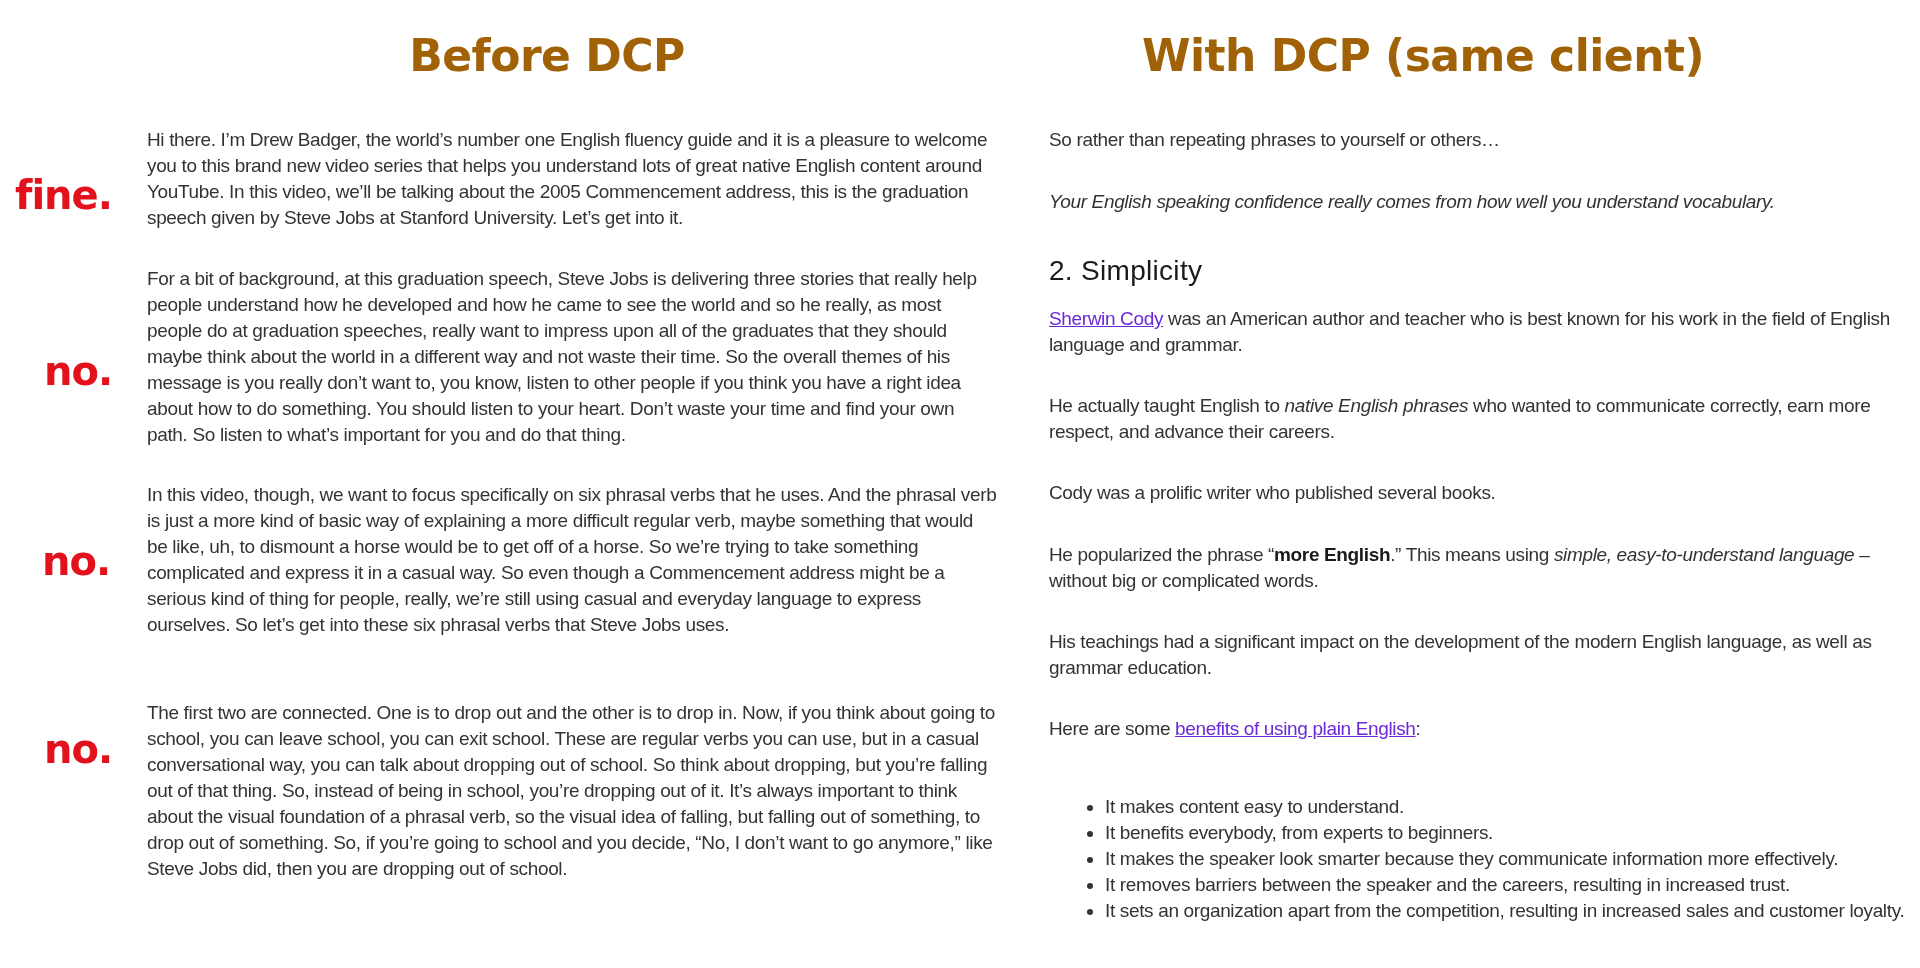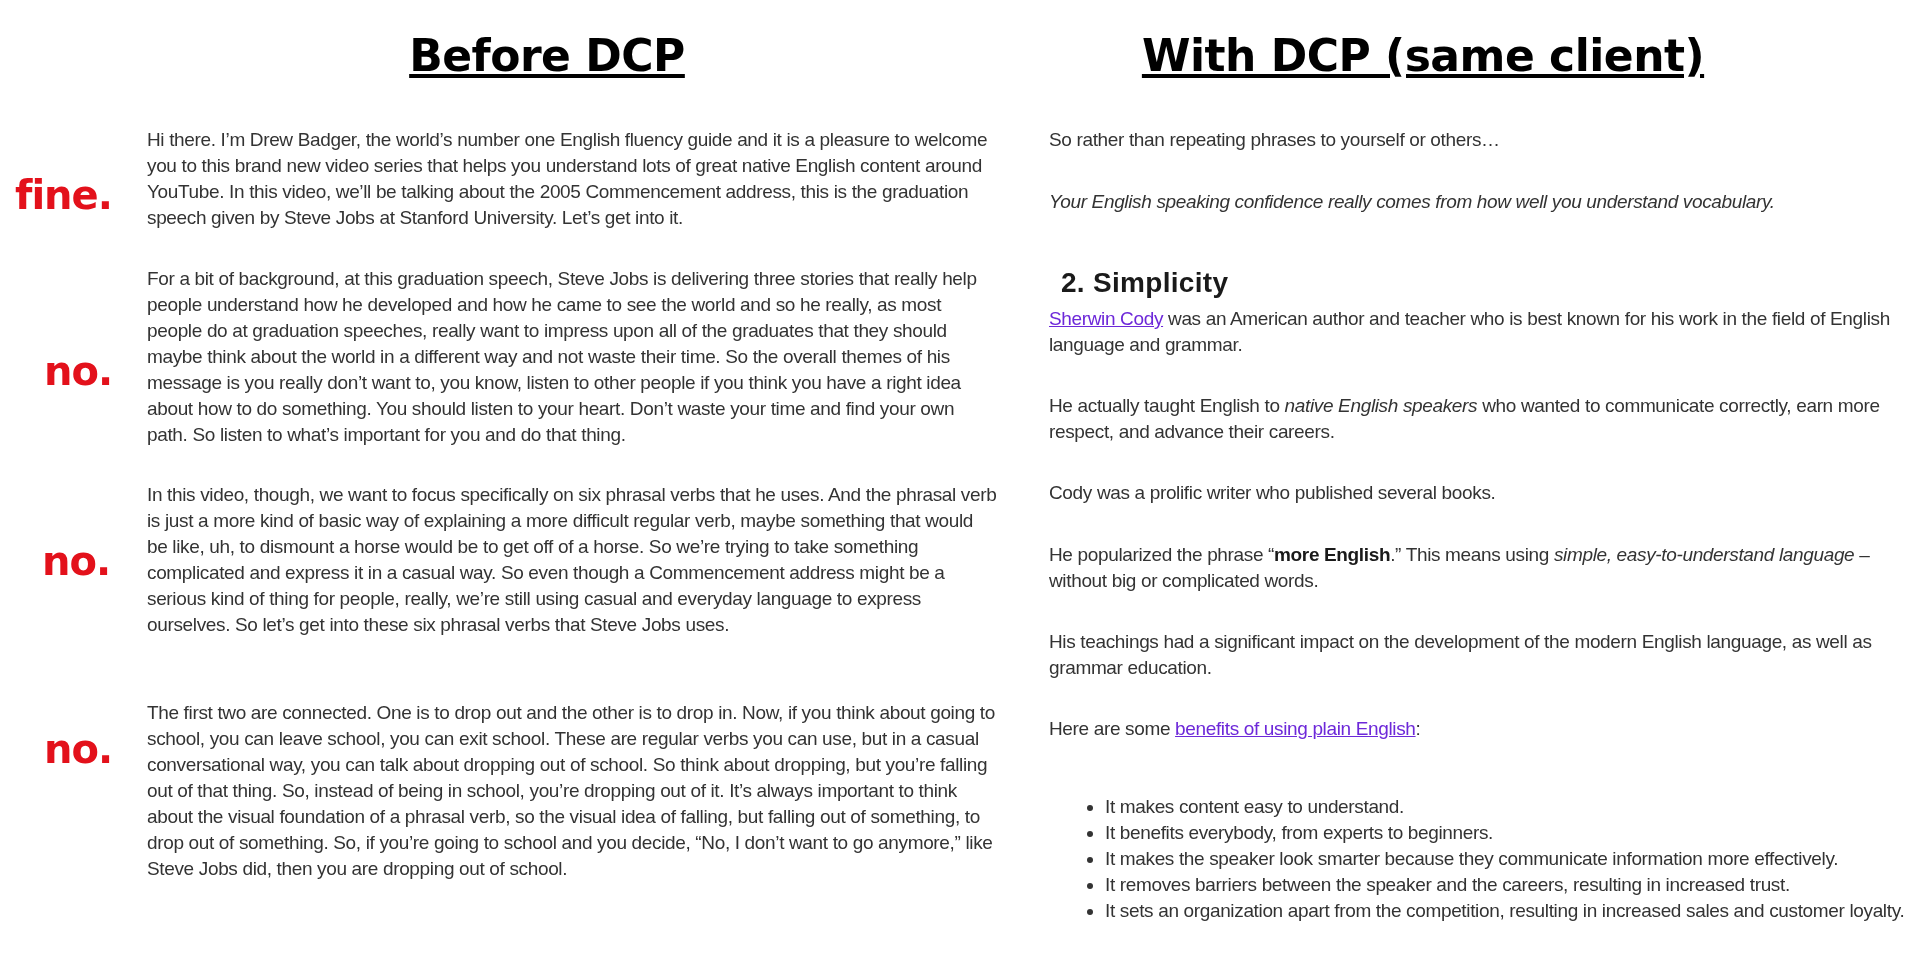--- a/index.html
+++ b/index.html
@@ -1,27 +1,27 @@
 <!DOCTYPE html>
 <html><head>
 <meta charset="utf-8">
 <style>
   html, body { margin:0; padding:0; background:#ffffff; }
   body { width:1920px; height:968px; position:relative; overflow:hidden;
          font-family:"Liberation Sans", sans-serif; color:#2b2b2b; }
   .title { position:absolute; top:30px; font-family:"DejaVu Sans", sans-serif; font-weight:bold;
-           font-size:44px; color:#000000; letter-spacing:-0.5px; white-space:nowrap; transform:translateX(-50%);text-decoration:underline; }
+           font-size:44px; color:#a16207; letter-spacing:-0.5px; white-space:nowrap; transform:translateX(-50%); }
   .verdict { position:absolute; font-family:"DejaVu Sans", sans-serif; font-weight:bold; color:#e3111b;
              font-size:40px; letter-spacing:-1px; }
   .col { position:absolute; width:850px; }
   .p { position:absolute; left:0; width:850px; font-size:19px; line-height:26px; color:#333333;
        letter-spacing:-0.35px; margin:0; }
   .right .p { width:860px; }
   .italic { font-style:italic; }
-  .h2 { position:absolute; left:0; font-size:28px; font-weight:bold; color:#1a1a1a; letter-spacing:0.3px; margin:12px; }
+  .h2 { position:absolute; left:0; font-size:28px; font-weight:normal; color:#1a1a1a; letter-spacing:0.3px; margin:0; }
   a.link { color:#6d28d9; text-decoration:underline; }
   b { color:#1a1a1a; }
   ul.bullets { position:absolute; left:0; margin:16px; padding:0 0 0 40px; width:830px;
                font-size:19px; line-height:26px; color:#333333; letter-spacing:-0.35px; }
   ul.bullets li { margin:0; padding-left:0; }
 </style>
 </head>
 <body>
 
 <div class="title" style="left:547px;">Before DCP</div>
@@ -42,21 +42,21 @@
 <div class="col right" style="left:1049px; top:0;">
   <p class="p" style="top:127px;">So rather than repeating phrases to yourself or others…</p>
   <p class="p italic" style="top:189px;">Your English speaking confidence really comes from how well you understand vocabulary.</p>
   <h2 class="h2" style="top:255px;">2. Simplicity</h2>
 
   <p class="p" style="top:306px;">
     <a class="link" href="#">Sherwin Cody</a><span> was an American author and teacher who is best known for his work in the field of English language and grammar.</span>
   </p>
 
   <p class="p" style="top:393px;">
-    <span>He actually taught English to </span><em>native English speakers</em><span> who wanted to communicate correctly, earn more respect, and advance their careers.</span>
+    <span>He actually taught English to </span><em>native English phrases</em><span> who wanted to communicate correctly, earn more respect, and advance their careers.</span>
   </p>
 
   <p class="p" style="top:480px;">Cody was a prolific writer who published several books.</p>
 
   <p class="p" style="top:542px;">
     <span>He popularized the phrase “</span><b>more English</b><span>.” This means using </span><em>simple, easy-to-understand language</em><span> – without big or complicated words.</span>
   </p>
 
   <p class="p" style="top:629px;">His teachings had a significant impact on the development of the modern English language, as well as grammar education.</p>
 

